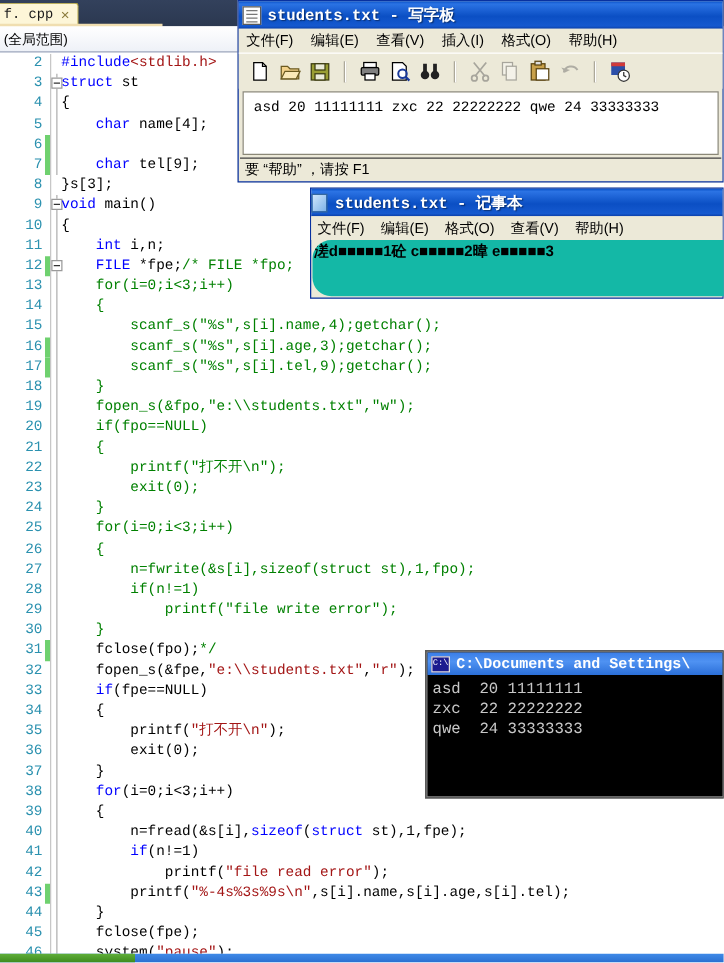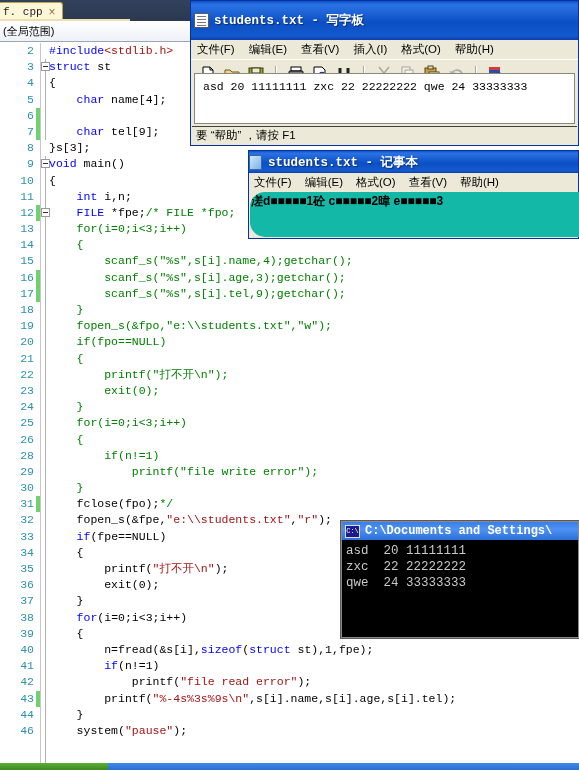--- a/index.html
+++ b/index.html
@@ -42,21 +42,21 @@
   .vline{position:absolute;left:45px;width:1px;background:#b0b0b0;}
 
   .kw{color:#0000ff;}
   .pp{color:#0000ff;}
   .str{color:#a31515;}
   .cm{color:#008000;}
 
   
   #wordpad{position:absolute;left:190px;top:0;width:389px;height:146px;
       background:#ece9d8;border:1px solid #0831a0;box-sizing:border-box;}
-  .wp-title{height:39px;box-sizing:border-box;
+  .wp-title{height:22px;box-sizing:border-box;
       background:linear-gradient(to bottom,#0a52c8 0%,#2b73e4 10%,#0b4fc4 55%,#1559cf 90%,#0b3fa8 100%);
       display:flex;align-items:center;padding-left:3px;}
   .wp-title-icon{width:15px;height:15px;background:#fdfdfd;border:1px solid #5a5a5a;
       box-sizing:border-box;margin-right:5px;position:relative;}
   .wp-title-icon:before{content:"";position:absolute;left:2px;top:2px;right:2px;height:1px;
       box-shadow:0 0 0 0 #000,0 3px 0 0 #777,0 6px 0 0 #777,0 9px 0 0 #777;background:#777;}
   .wp-title-text{font-family:"Liberation Mono",monospace;font-size:12.5px;color:#fff;font-weight:bold;
       text-shadow:1px 1px 1px rgba(0,0,0,.45);}
   .wp-menubar{height:19px;background:#ece9d8;display:flex;align-items:center;padding-left:6px;gap:14px;}
   .wp-menu-item{font-size:11.5px;color:#000;}
@@ -145,37 +145,39 @@
         <div class="code-row"><span class="lnum">17</span><span class="chg"></span><span class="codetext"><span class="cm">        scanf_s("%s",s[i].tel,9);getchar();</span></span></div>
         <div class="code-row"><span class="lnum">18</span><span class="codetext"><span class="cm">    }</span></span></div>
         <div class="code-row"><span class="lnum">19</span><span class="codetext"><span class="cm">    fopen_s(&amp;fpo,"e:\\students.txt","w");</span></span></div>
         <div class="code-row"><span class="lnum">20</span><span class="codetext"><span class="cm">    if(fpo==NULL)</span></span></div>
         <div class="code-row"><span class="lnum">21</span><span class="codetext"><span class="cm">    {</span></span></div>
         <div class="code-row"><span class="lnum">22</span><span class="codetext"><span class="cm">        printf("打不开\n");</span></span></div>
         <div class="code-row"><span class="lnum">23</span><span class="codetext"><span class="cm">        exit(0);</span></span></div>
         <div class="code-row"><span class="lnum">24</span><span class="codetext"><span class="cm">    }</span></span></div>
         <div class="code-row"><span class="lnum">25</span><span class="codetext"><span class="cm">    for(i=0;i&lt;3;i++)</span></span></div>
         <div class="code-row"><span class="lnum">26</span><span class="codetext"><span class="cm">    {</span></span></div>
+        <div class="code-row"><span class="lnum">27</span><span class="codetext"><span class="cm">        n=fwrite(&amp;s[i],sizeof(struct st),1,fpo);</span></span></div>
         <div class="code-row"><span class="lnum">28</span><span class="codetext"><span class="cm">        if(n!=1)</span></span></div>
         <div class="code-row"><span class="lnum">29</span><span class="codetext"><span class="cm">            printf("file write error");</span></span></div>
         <div class="code-row"><span class="lnum">30</span><span class="codetext"><span class="cm">    }</span></span></div>
         <div class="code-row"><span class="lnum">31</span><span class="chg"></span><span class="codetext">    fclose(fpo);<span class="cm">*/</span></span></div>
         <div class="code-row"><span class="lnum">32</span><span class="codetext">    fopen_s(&amp;fpe,<span class="str">"e:\\students.txt"</span>,<span class="str">"r"</span>);</span></div>
         <div class="code-row"><span class="lnum">33</span><span class="codetext">    <span class="kw">if</span>(fpe==NULL)</span></div>
         <div class="code-row"><span class="lnum">34</span><span class="codetext">    {</span></div>
         <div class="code-row"><span class="lnum">35</span><span class="codetext">        printf(<span class="str">"打不开\n"</span>);</span></div>
         <div class="code-row"><span class="lnum">36</span><span class="codetext">        exit(0);</span></div>
         <div class="code-row"><span class="lnum">37</span><span class="codetext">    }</span></div>
         <div class="code-row"><span class="lnum">38</span><span class="codetext">    <span class="kw">for</span>(i=0;i&lt;3;i++)</span></div>
         <div class="code-row"><span class="lnum">39</span><span class="codetext">    {</span></div>
         <div class="code-row"><span class="lnum">40</span><span class="codetext">        n=fread(&amp;s[i],<span class="kw">sizeof</span>(<span class="kw">struct</span> st),1,fpe);</span></div>
         <div class="code-row"><span class="lnum">41</span><span class="codetext">        <span class="kw">if</span>(n!=1)</span></div>
         <div class="code-row"><span class="lnum">42</span><span class="codetext">            printf(<span class="str">"file read error"</span>);</span></div>
         <div class="code-row"><span class="lnum">43</span><span class="chg"></span><span class="codetext">        printf(<span class="str">"%-4s%3s%9s\n"</span>,s[i].name,s[i].age,s[i].tel);</span></div>
         <div class="code-row"><span class="lnum">44</span><span class="codetext">    }</span></div>
+        <div class="code-row"><span class="lnum">45</span><span class="codetext">    fclose(fpe);</span></div>
         <div class="code-row"><span class="lnum">46</span><span class="codetext">    system(<span class="str">"pause"</span>);</span></div>
       </div>
   </div>
 </div>
 
 <div id="wordpad">
   <div class="wp-title">
     <span class="wp-title-icon"></span>
     <span class="wp-title-text">students.txt - 写字板</span>
   </div>

